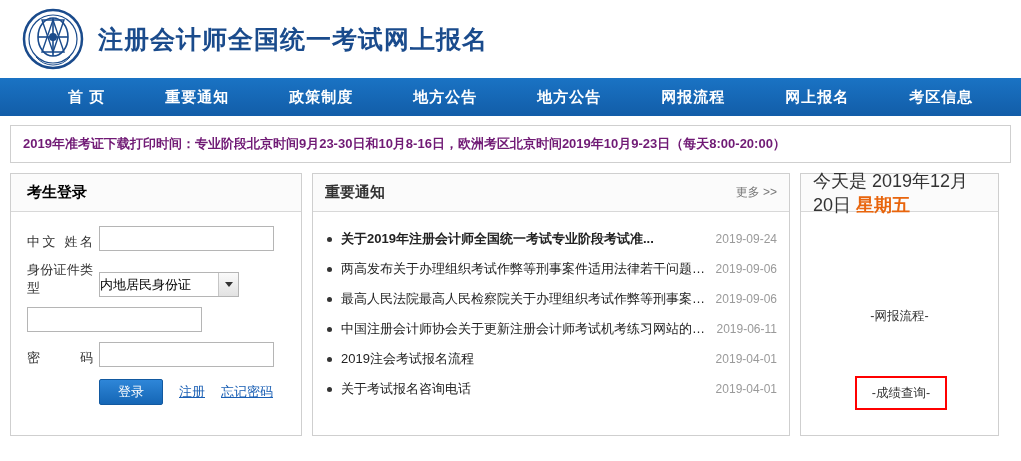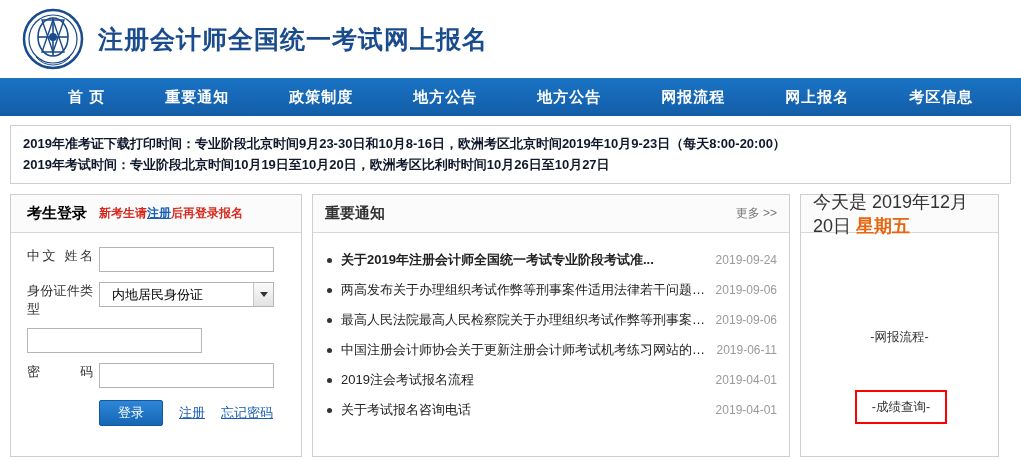--- a/index.html
+++ b/index.html
@@ -58,21 +58,21 @@
   
   .notice-bar {
     margin: 9px 10px 0 10px;
     border: 1px solid #cfcfcf;
     background: #ffffff;
     padding: 7px 10px 8px 12px;
     line-height: 21px;
   }
   .notice-line {
     font-size: 13px;
-    color: #0f172a;
+    color: #701a75;
     font-weight: bold;
     white-space: nowrap;
   }
 
   
   .main {
     display: flex;
     margin: 10px 10px 0 10px;
     gap: 10px;
     align-items: flex-start;
@@ -97,45 +97,45 @@
   .login-newuser {
     margin-left: 12px;
     font-size: 12px;
     color: #d9261c;
     font-weight: bold;
   }
   .login-newuser a { color: #1a5fb4; text-decoration: underline; }
   .login-body { padding: 14px 16px 0 16px; }
   .form-row {
     display: flex;
-    align-items: flex-start;
+    align-items: flex-end;
     margin-bottom: 10px;
   }
   .form-label {
     width: 72px;
     font-size: 13px;
     color: #333;
     text-align: justify;
     text-align-last: justify;
     padding-right: 6px;
   }
   .form-input {
     width: 175px; height: 25px;
     border: 1px solid #b5b5b5;
     background: #fff;
     font-size: 13px;
     padding: 0 4px;
     outline: none;
   }
   .form-select {
-    width: 175px; height: 25px;
+    width: 140px; height: 25px;
     border: 1px solid #b5b5b5;
     background: #fff;
     font-size: 13px;
-    padding: 0 12px;
+    padding: 0 0;
     position: relative;
     display: flex;
     align-items: center;
     color: #000;
   }
   .form-select .arrow-box {
     position: absolute; right: 0; top: 0;
     width: 20px; height: 23px;
     background: linear-gradient(to bottom,#fafafa,#e2e2e2);
     border-left: 1px solid #c6c6c6;
@@ -224,21 +224,21 @@
   .right-link {
     text-align: center;
     font-size: 12.5px;
     color: #333;
     cursor: pointer;
     margin-bottom: 28px;
   }
   .score-box {
     position: absolute;
     left: 54px;
-    top: 157px;
+    top: 164px;
     width: 92px;
     height: 34px;
     border: 2px solid #ff0000;
     display: flex;
     align-items: center;
     justify-content: center;
     font-size: 12.5px;
     color: #333;
     cursor: pointer;
     background: transparent;
@@ -272,29 +272,27 @@
     <div class="nav-item">政策制度</div>
     <div class="nav-item">地方公告</div>
     <div class="nav-item">地方公告</div>
     <div class="nav-item">网报流程</div>
     <div class="nav-item">网上报名</div>
     <div class="nav-item">考区信息</div>
   </div>
 
   <div class="notice-bar">
     <div class="notice-line">2019年准考证下载打印时间：专业阶段北京时间9月23-30日和10月8-16日，欧洲考区北京时间2019年10月9-23日（每天8:00-20:00）</div>
-    <div class="notice-line">2019年考试时间：专业阶段北京时间10月19日至10月20日，欧洲考区比利时时间10月26日至10月27日</div>
   </div>
 
   <div class="main">
 
     <div class="panel login">
       <div class="panel-head">
         <span class="login-title">考生登录</span>
-        <span class="login-newuser"><span>新考生请</span><a href="#">注册</a><span>后再登录报名</span></span>
       </div>
       <div class="login-body">
 
         <div class="form-row">
           <div class="form-label">中文 姓名</div>
           <input class="form-input" type="text" value="" placeholder="" style="">
         </div>
 
         <div class="form-row">
           <div class="form-label">身份证件类型</div>

